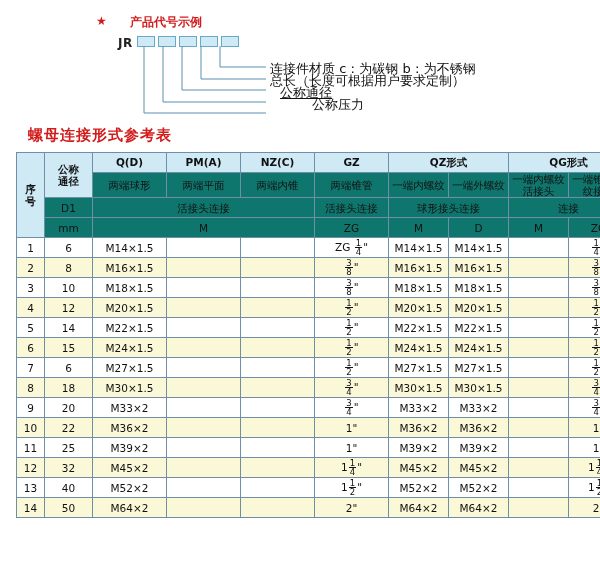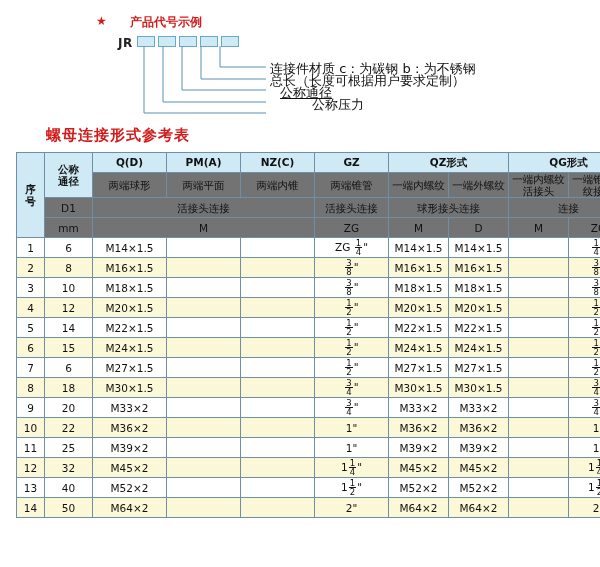--- a/index.html
+++ b/index.html
@@ -65,21 +65,21 @@
   .leg-item{
     position:absolute;
     font-size:13px;
     color:#111;
     white-space:nowrap;
   }
 
   
   .table-title{
     position:absolute;
-    left:46px; top:126px;
+    left:28px; top:126px;
     font-size:15px;
     font-weight:bold;
     color:#d21c1c;
     letter-spacing:1px;
   }
 
   
   table.main{
     position:absolute;
     left:16px; top:152px;
@@ -90,21 +90,21 @@
   table.main td{
     border:1px solid #6f8fa8;
     text-align:center;
     vertical-align:middle;
     font-size:10.5px;
     padding:0;
     height:19px;
     color:#111;
     line-height:1.15;
   }
-  .hdr{ background:#737373; font-weight:normal; }
+  .hdr{ background:#0f766e; font-weight:normal; }
   .hdr-b{ background:#cfe9f5; font-weight:bold; }
   .row-y{ background:#fbf8d8; }
   .row-w{ background:#ffffff; }
   .seq{ width:28px; }
   .dn{ width:48px; }
   .c{ width:74px; }
   .c2{ width:60px; }
   .frac{
     display:inline-block;
     vertical-align:middle;

